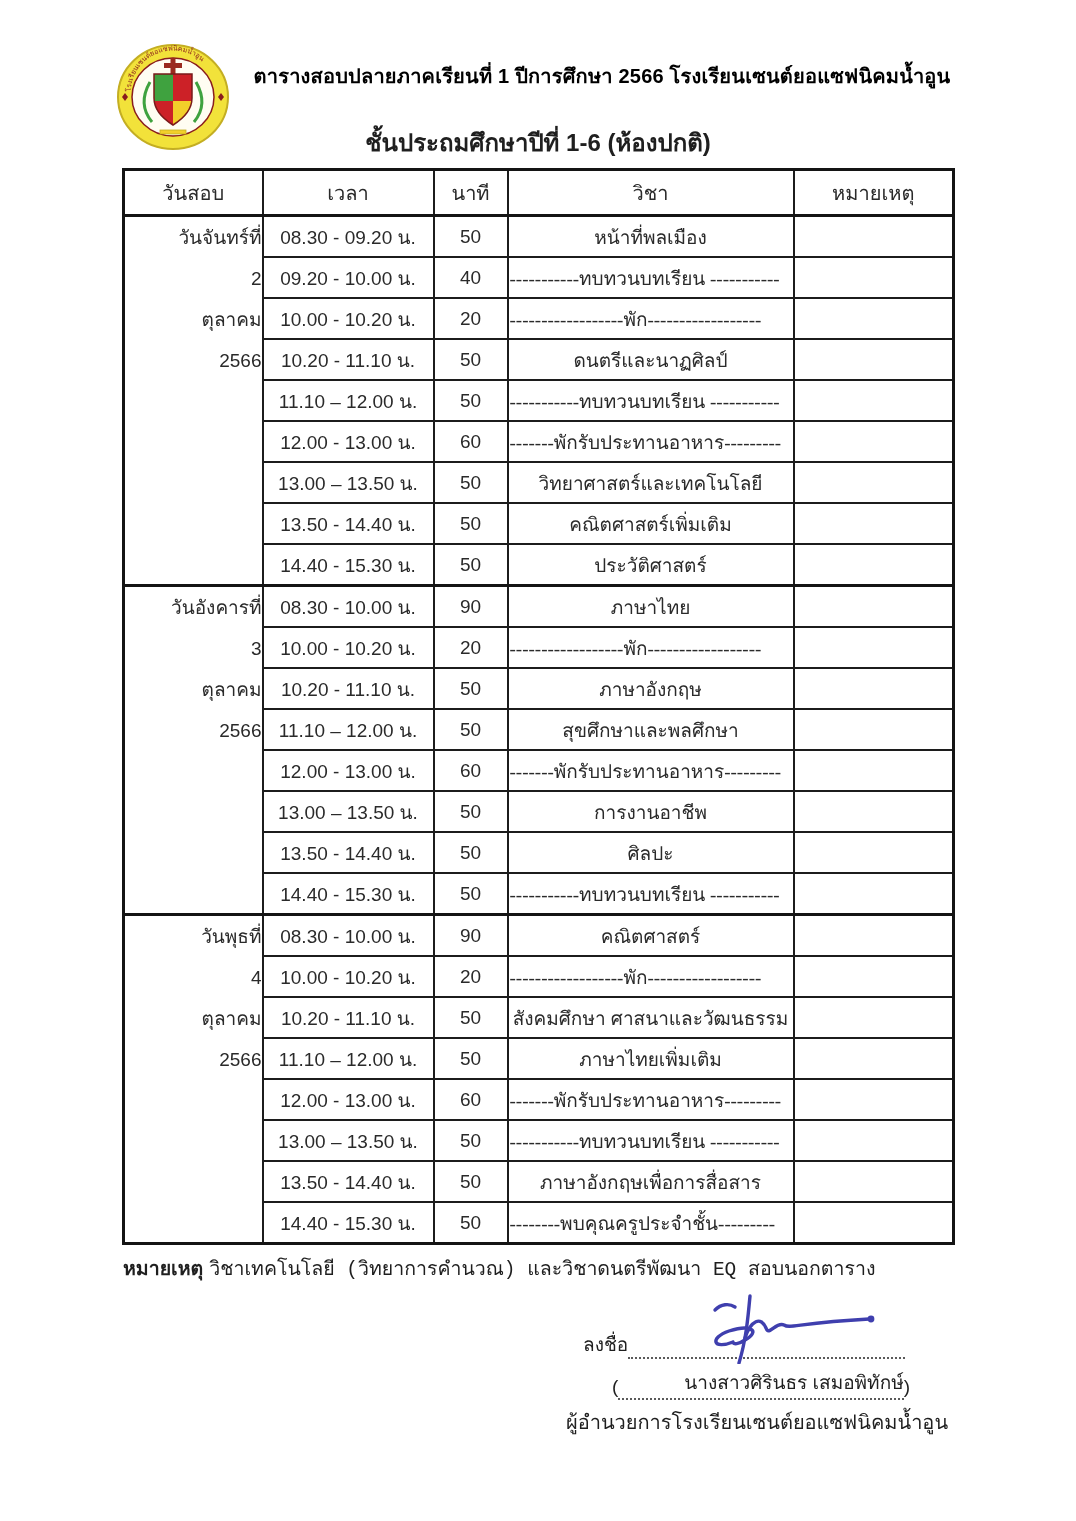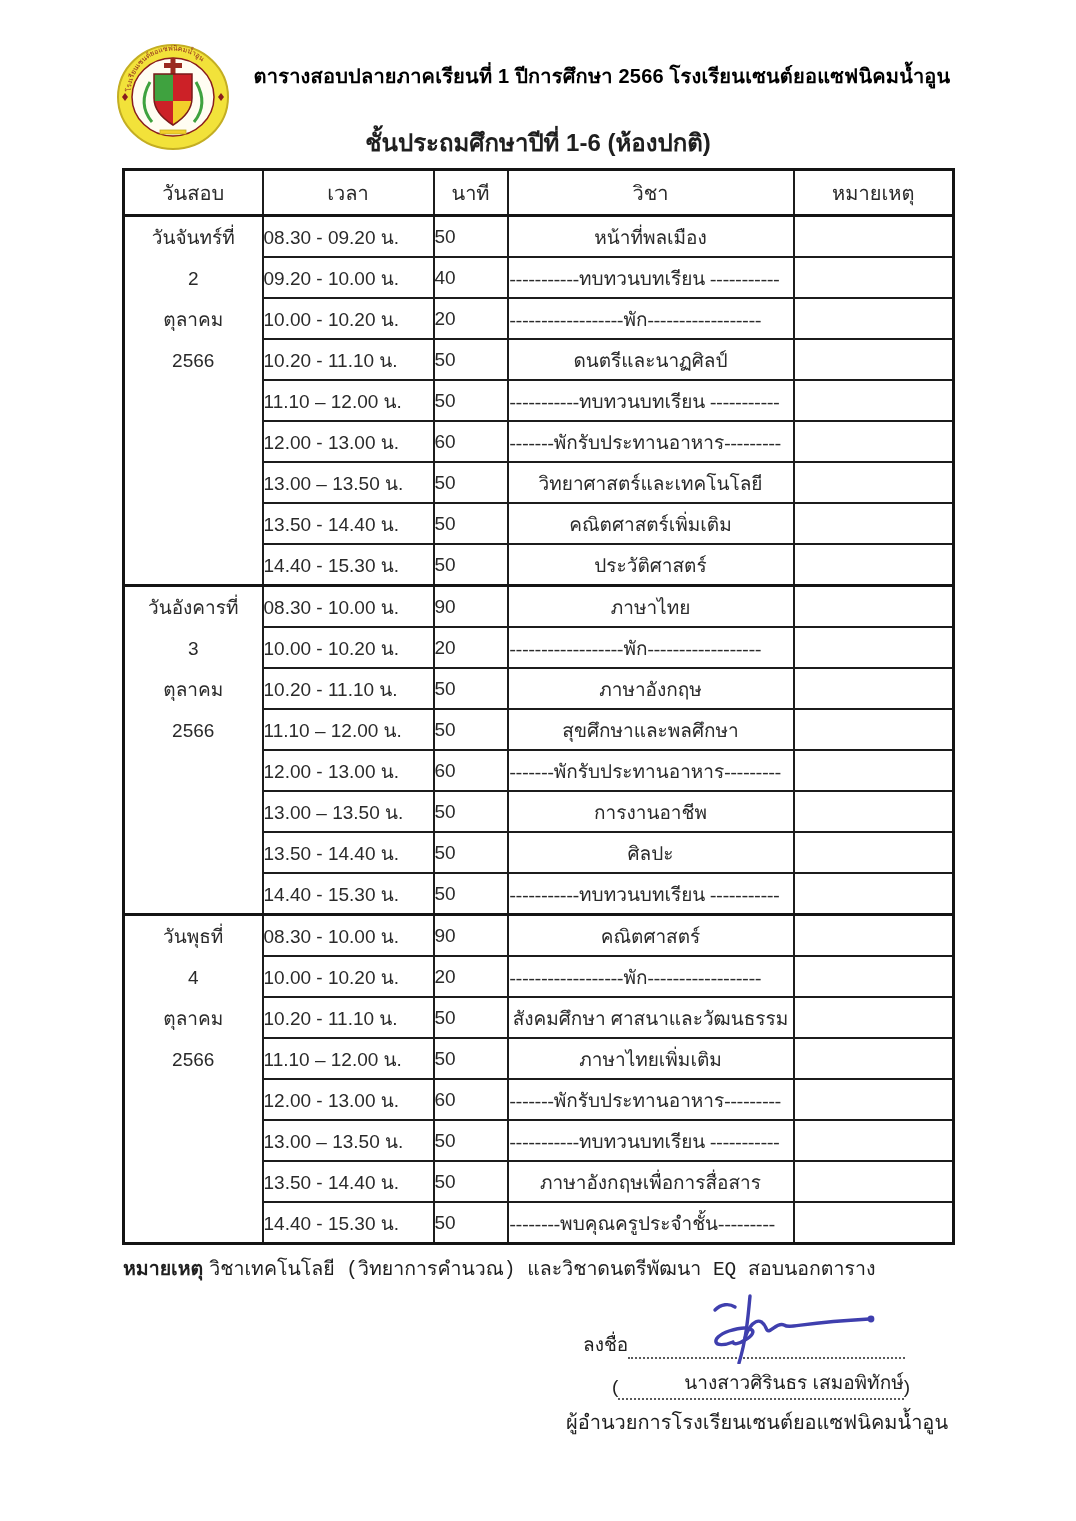--- a/index.html
+++ b/index.html
@@ -32,24 +32,24 @@
     border:2px solid #1c1c1c;
     font-size:19px;color:#2a2a2a;
     padding:0;overflow:hidden;white-space:nowrap;
   }
   table.schedule thead th{
     height:43px;font-weight:normal;font-size:20px;text-align:center;
     border-bottom:3px solid #141414;
   }
   table.schedule tbody{border-top:3px solid #141414;}
   table.schedule tbody td{height:39px;}
-  .time-cell,.minutes-cell{}
+  .time-cell,.minutes-cell{text-align:center;}
   .subject-cell{text-align:center;padding-left:8px;}
   .subject-cell.centered{text-align:left;padding-left:1px;font-family:Liberation Serif, serif;}
-  .day-cell{vertical-align:top;text-align:center;padding:0;}
+  .day-cell{vertical-align:top;text-align:right;padding:0;}
   .day-line{height:41px;line-height:41px;font-size:19px;}
 
   
   .note{position:absolute;left:123px;top:1253px;font-size:19.5px;color:#1f1f1f;font-family:Liberation Mono, monospace;}
   .note .note-label{font-weight:bold;margin-right:6px;}
 
   
   .sign-line{
     position:absolute;left:583px;top:1333px;width:322px;height:26px;
     display:flex;align-items:flex-end;font-size:19px;color:#1f1f1f;

